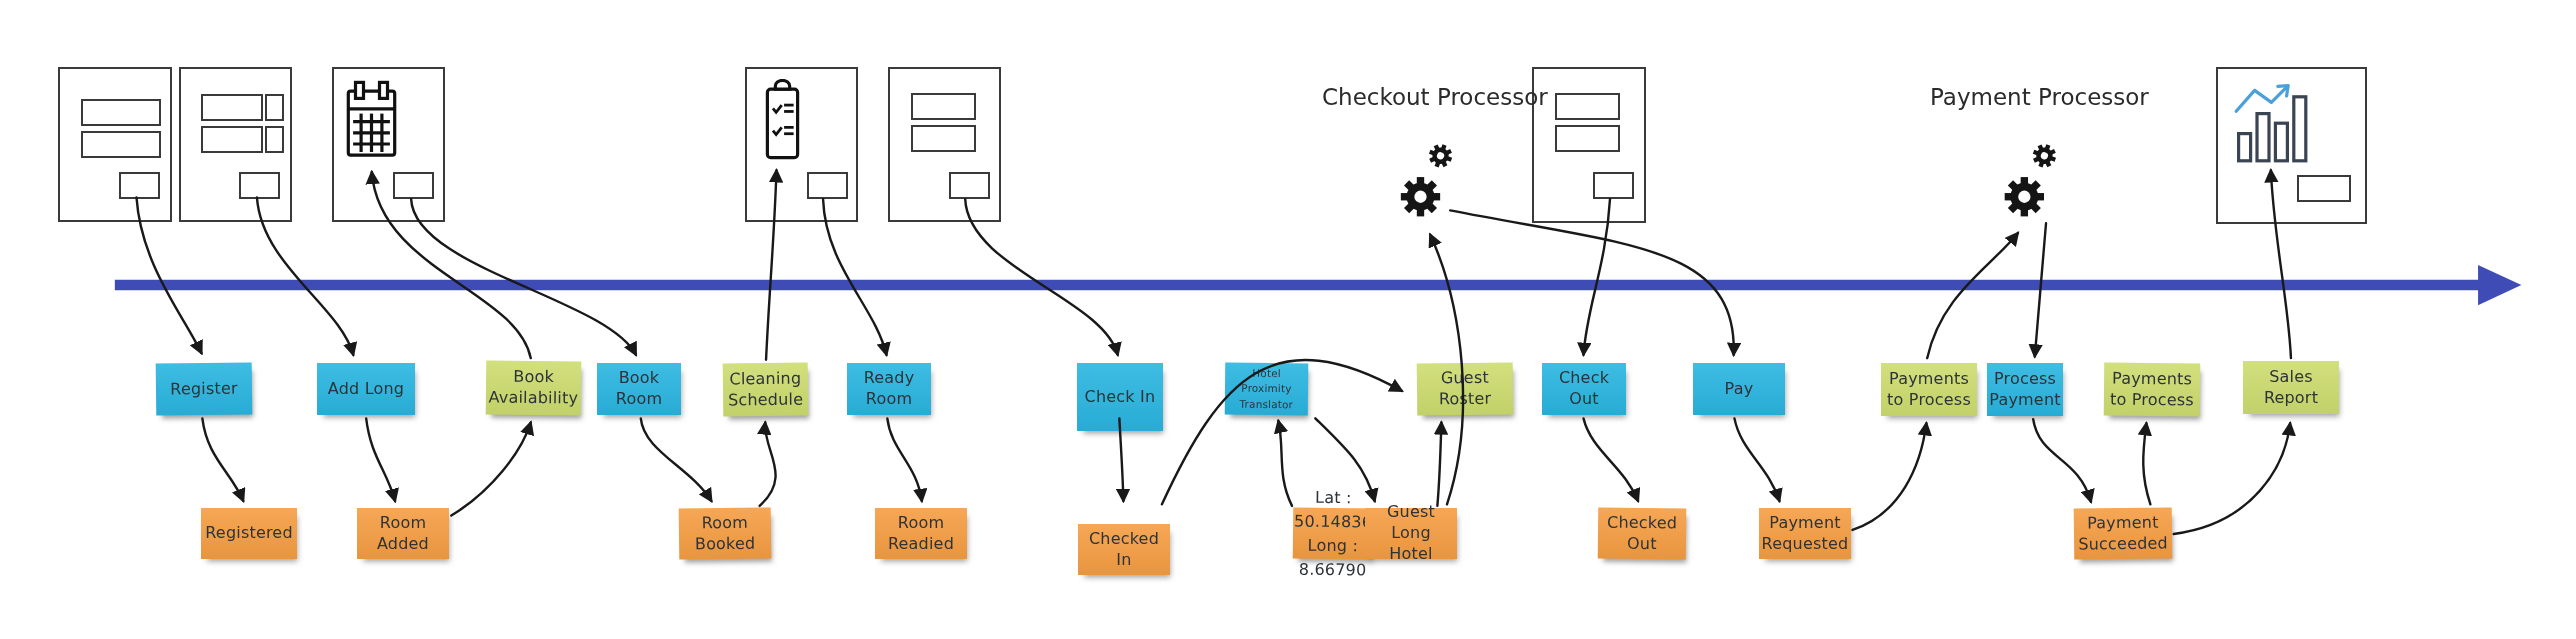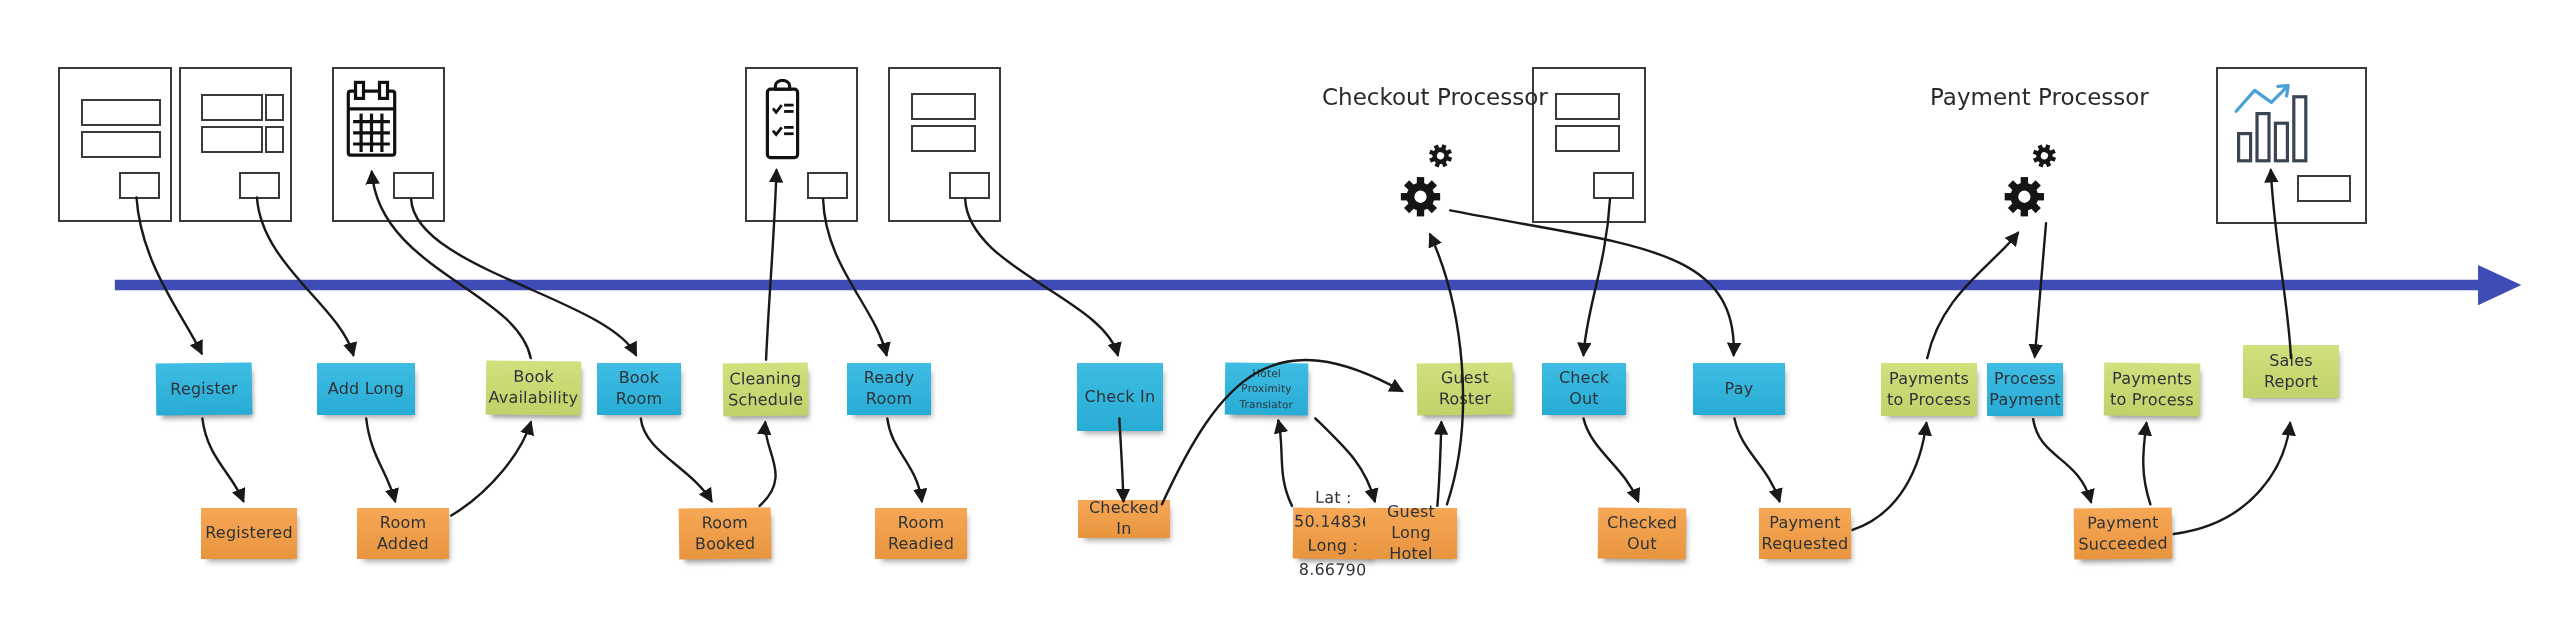--- a/index.html
+++ b/index.html
@@ -153,37 +153,37 @@
     </div>
   <div class="note green" style="left:1881px;top:363px;width:96px;height:53px">
     <span>Payments to Process</span>
     </div>
   <div class="note blue" style="left:1987px;top:363px;width:76px;height:53px">
     <span>Process Payment</span>
     </div>
   <div class="note green tilt-b" style="left:2104px;top:363px;width:96px;height:53px">
     <span>Payments to Process</span>
     </div>
-  <div class="note green" style="left:2243px;top:345px;width:96px;height:53px">
+  <div class="note green" style="left:2243px;top:361px;width:96px;height:53px">
     <span>Sales Report</span>
     </div>
 
   <div class="note orange" style="left:201px;top:508px;width:96px;height:51px">
     <span>Registered</span>
     </div>
   <div class="note orange" style="left:357px;top:508px;width:92px;height:51px">
     <span>Room Added</span>
     </div>
   <div class="note orange tilt-a" style="left:679px;top:508px;width:92px;height:51px">
     <span>Room Booked</span>
     </div>
   <div class="note orange" style="left:875px;top:508px;width:92px;height:51px">
     <span>Room Readied</span>
     </div>
-  <div class="note orange" style="left:1078px;top:500px;width:92px;height:38px">
+  <div class="note orange" style="left:1078px;top:524px;width:92px;height:51px">
     <span>Checked In</span>
     </div>
   <div class="note orange coords tilt-b" style="left:1269px;top:508px;width:80px;height:51px">
     <span>Lat : 50.14836</span>
     <span>Long : 8.66790</span>
     </div>
   <div class="note orange" style="left:1365px;top:508px;width:92px;height:51px">
     <span>Guest Long Hotel</span>
     </div>
   <div class="note orange tilt-b" style="left:1598px;top:508px;width:88px;height:51px">

